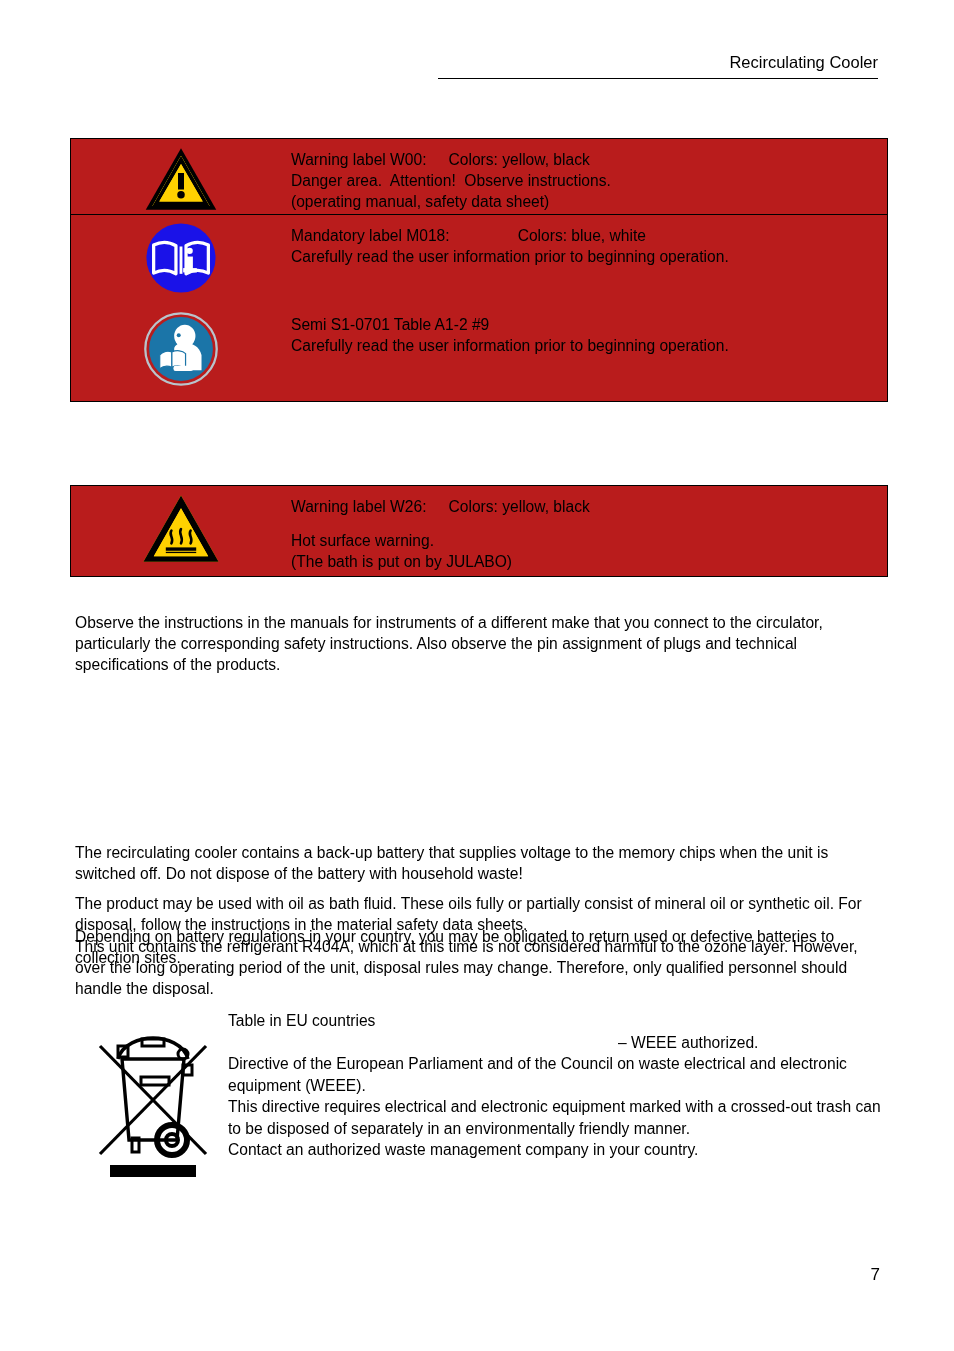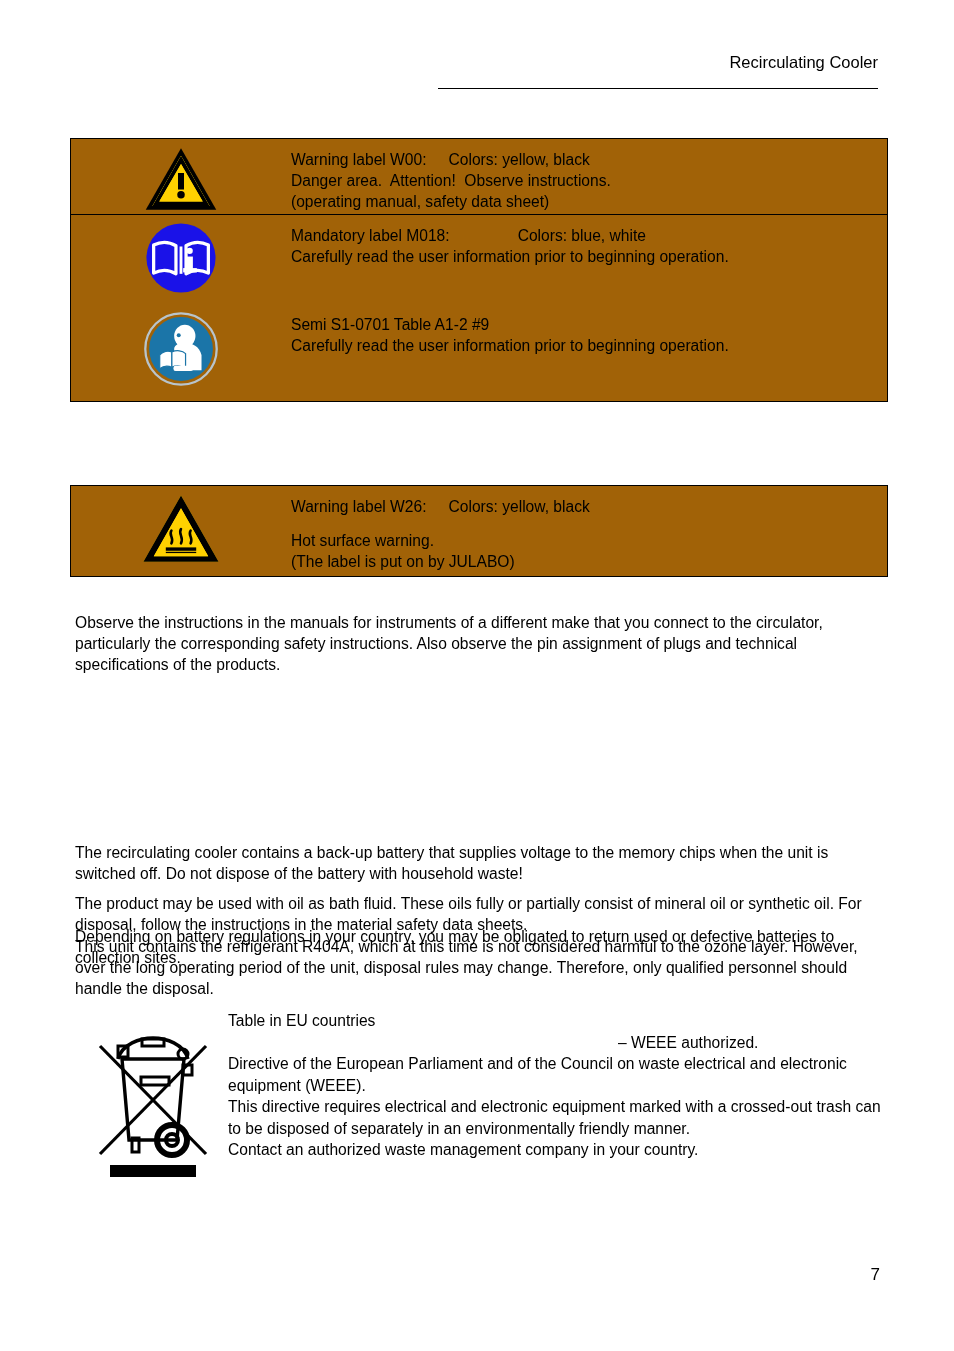--- a/index.html
+++ b/index.html
@@ -23,21 +23,21 @@
 
   
   .header {
     position: absolute;
     top: 52px;
     left: 438px;
     width: 440px;
     text-align: right;
     font-size: 16.5px;
     line-height: 1.25;
-    padding-bottom: 15px;
+    padding-bottom: 5px;
     border-bottom: 1.4px solid #000;
   }
 
   
   .tblock {
     position: absolute;
     font-size: 15.6px;
     line-height: 21px;
     white-space: pre-wrap;
   }
@@ -49,21 +49,21 @@
   .para-care   { top: 442px; left: 75px; width: 820px; }
   .para-obs    { top: 612px; left: 75px; width: 810px; }
   .para-batt   { top: 800px; left: 75px; width: 810px; }
   .para-oil    { top: 885px; left: 75px; width: 810px; margin-top: 8px; }
   .para-refr   { top: 936px; left: 75px; width: 812px; }
 
   
   .label-table {
     position: absolute;
     border: 1.4px solid #000;
-    background: #a16207;
+    background: #b91c1c;
   }
   #label-table-1 { top: 138px; left: 70px; width: 818px; height: 264px; }
   #label-table-2 { top: 485px; left: 70px; width: 818px; height: 92px; }
 
   .label-row {
     display: flex;
     align-items: flex-start;
     min-height: 72px;
   }
   .label-row + .label-row { border-top: 1.4px solid #000; }
@@ -232,21 +232,21 @@
             <path d="M62,47 C58,53 66,56 62,63" fill="none" stroke="#000000" stroke-width="3.2" stroke-linecap="round"></path>
             <rect x="31" y="68" width="38" height="4.2" fill="#000000"></rect>
             <rect x="31" y="73.5" width="38" height="1.6" fill="#000000"></rect>
           </svg>
         </span>
       </div>
       <div class="label-text-cell">
         <span class="ln"><span>Warning label W26:</span><span class="gap-c"></span><span>Colors: yellow, black</span></span>
         <span class="blank"></span>
         <span class="ln">Hot surface warning.</span>
-        <span class="ln">(The label is put on by JULABO)</span>
+        <span class="ln">(The bath is put on by JULABO)</span>
       </div>
     </div>
   </div>
 
   <div class="tblock para-obs">Observe the instructions in the manuals for instruments of a different make that you connect to the circulator, particularly the corresponding safety instructions. Also observe the pin assignment of plugs and technical specifications of the products.</div>
 
   <div class="tblock para-batt">
     <div>The recirculating cooler contains a back-up battery that supplies voltage to the memory chips when the unit is switched off. Do not dispose of the battery with household waste!</div>
     <div>Depending on battery regulations in your country, you may be obligated to return used or defective batteries to collection sites.</div>
   </div>

